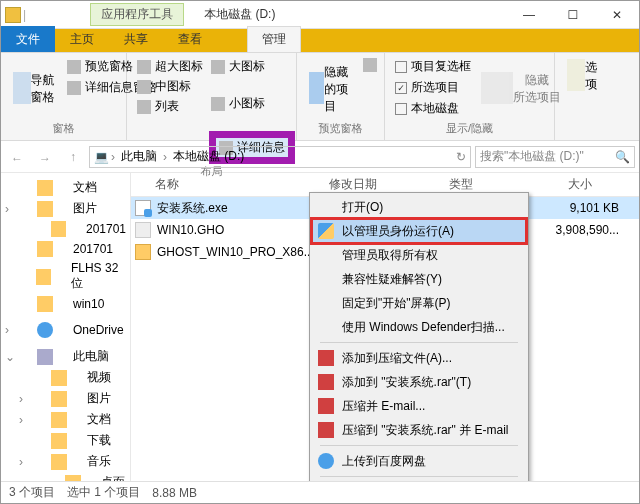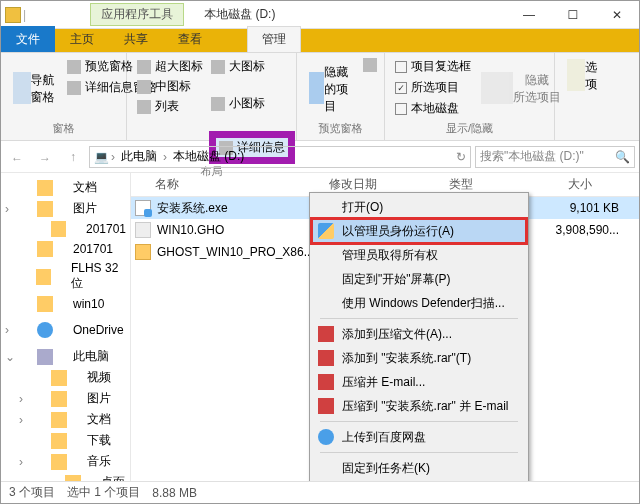--- a/index.html
+++ b/index.html
@@ -322,20 +322,23 @@
       <span>打开(O)</span>
     </div>
   <div class="ctx-item hl">
       <div class="ctx-ic shield"></div>
       <span>以管理员身份运行(A)</span>
     </div>
   <div class="ctx-item">
       <span>管理员取得所有权</span>
     </div>
   <div class="ctx-item">
+      <span>兼容性疑难解答(Y)</span>
+    </div>
+  <div class="ctx-item">
       <span>固定到"开始"屏幕(P)</span>
     </div>
   <div class="ctx-item">
       <span>使用 Windows Defender扫描...</span>
     </div>
   <div class="ctx-sep"></div>
   <div class="ctx-item">
       <div class="ctx-ic rar"></div>
       <span>添加到压缩文件(A)...</span>
     </div>

